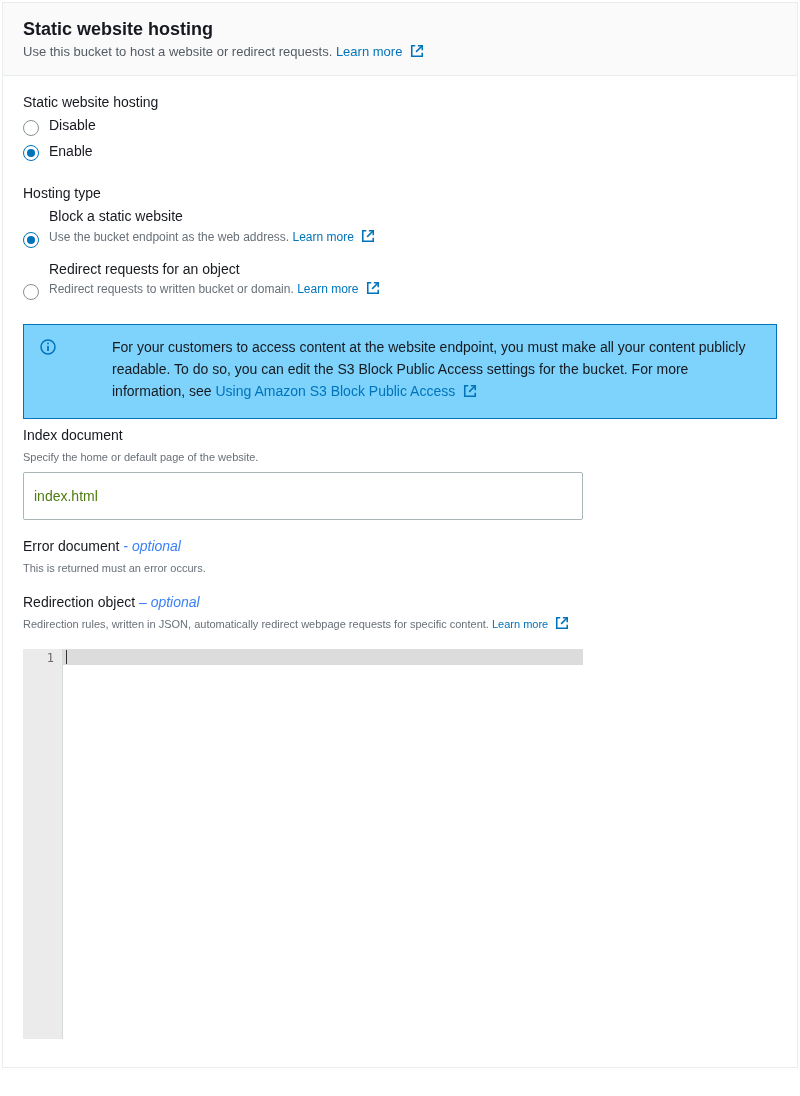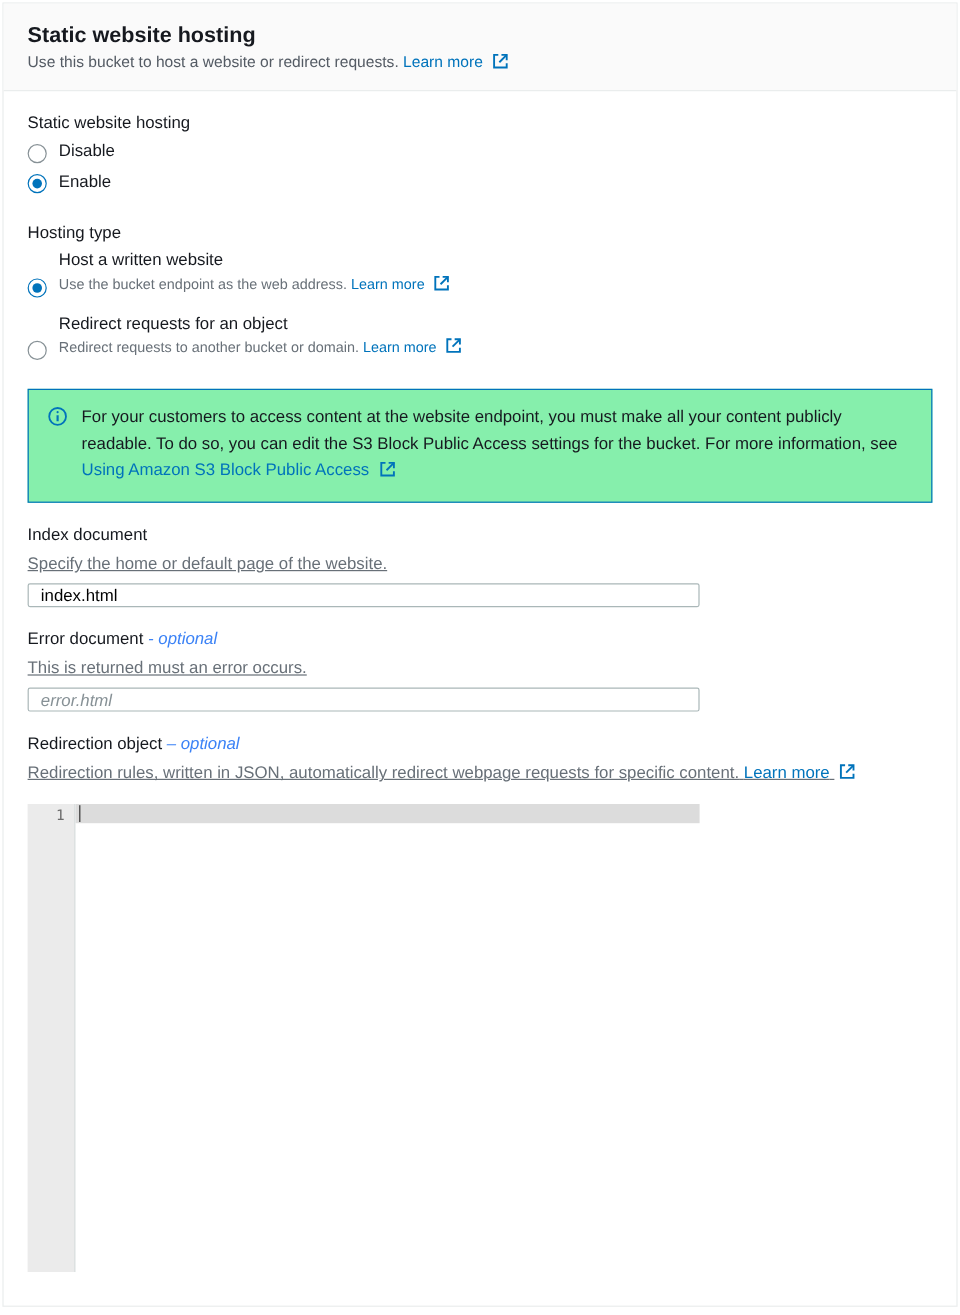--- a/index.html
+++ b/index.html
@@ -33,25 +33,24 @@
     padding: 18px 20px 28px 20px;
   }
   .field-group { margin-bottom: 24px; }
   .field-label {
     font-size: 14px;
     font-weight: 400;
     color: #16191f;
     margin-bottom: 6px;
   }
   .field-help {
-    font-size: 14px;
+    font-size: 11px;
     color: #687078;
     margin-bottom: 6px;
     line-height: 1.5;
-    text-decoration: underline;
   }
   .radio-row {
     display: flex;
     align-items: flex-end;
     margin-bottom: 6px;
     cursor: pointer;
   }
   .radio-outer {
     width: 16px; height: 16px;
     border: 1px solid #879196;
@@ -92,45 +91,46 @@
     cursor: pointer;
   }
   .ext-icon {
     display: inline-block;
     vertical-align: -2px;
     margin-left: 4px;
   }
   .ext-icon svg { width: 14px; height: 14px; }
   .info-box {
     border: 1px solid #0073bb;
-    background: #86efac;
+    background: #7dd3fc;
     padding: 12px 16px 14px 16px;
     display: flex;
     align-items: flex-start;
-    margin-bottom: 18px;
+    margin-bottom: 8px;
+    gap: 44px;
   }
   .info-icon {
     flex: 0 0 auto;
     margin-right: 12px;
     margin-top: 2px;
   }
   .info-icon svg { width: 16px; height: 16px; }
   .info-text {
     font-size: 14px;
     color: #16191f;
     line-height: 1.55;
   }
   .text-input {
     width: 560px;
-    height: 20px;
+    height: 48px;
     border: 1px solid #aab7b8;
     border-radius: 2px;
     padding: 4px 10px;
     font-size: 14px;
-    color: #000000;
+    color: #4d7c0f;
     font-family: inherit;
   }
   .text-input::placeholder {
     color: #879196;
     font-style: italic;
   }
   .optional { font-style: italic; color: #3b82f6; font-weight: 400; }
   .code-editor {
     width: 560px;
     height: 390px;
@@ -207,21 +207,21 @@
           </div>
       </div>
     </div>
 
     <div class="field-group">
       <div class="field-label">Hosting type</div>
 
       <div class="radio-row" style="margin-bottom:12px">
         <div class="radio-outer checked"></div>
         <div class="radio-content">
-          <div class="radio-title">Host a written website</div>
+          <div class="radio-title">Block a static website</div>
           <div class="radio-desc">
             <span>Use the bucket endpoint as the web address.</span>
             <a class="link">
               <span>Learn more</span>
               <span class="ext-icon">
                 <svg viewBox="0 0 16 16" fill="none" stroke="#0073bb" stroke-width="1.8">
                     <path d="M6 2H2v12h12v-4"></path>
                     <path d="M9 2h5v5"></path>
                     <path d="M14 2L7 9"></path>
                   </svg>
@@ -229,21 +229,21 @@
             </a>
           </div>
         </div>
       </div>
 
       <div class="radio-row">
         <div class="radio-outer"></div>
         <div class="radio-content">
           <div class="radio-title">Redirect requests for an object</div>
           <div class="radio-desc">
-            <span>Redirect requests to another bucket or domain.</span>
+            <span>Redirect requests to written bucket or domain.</span>
             <a class="link">
               <span>Learn more</span>
               <span class="ext-icon">
                 <svg viewBox="0 0 16 16" fill="none" stroke="#0073bb" stroke-width="1.8">
                     <path d="M6 2H2v12h12v-4"></path>
                     <path d="M9 2h5v5"></path>
                     <path d="M14 2L7 9"></path>
                   </svg>
               </span>
             </a>
@@ -279,21 +279,20 @@
       <div class="field-label">Index document</div>
       <div class="field-help">Specify the home or default page of the website.</div>
       <input class="text-input" type="text" value="index.html" style="">
     </div>
 
     <div class="field-group" style="margin-bottom:18px">
       <div class="field-label">
         <span>Error document</span><span class="optional"> - optional</span>
       </div>
       <div class="field-help">This is returned must an error occurs.</div>
-      <input class="text-input" type="text" placeholder="error.html" style="">
     </div>
 
     <div class="field-group" style="margin-bottom:14px">
       <div class="field-label">
         <span>Redirection object</span><span class="optional"> – optional</span>
       </div>
       <div class="field-help">
         <span>Redirection rules, written in JSON, automatically redirect webpage requests for specific content.</span>
         <a class="link">
           <span>Learn more</span>

